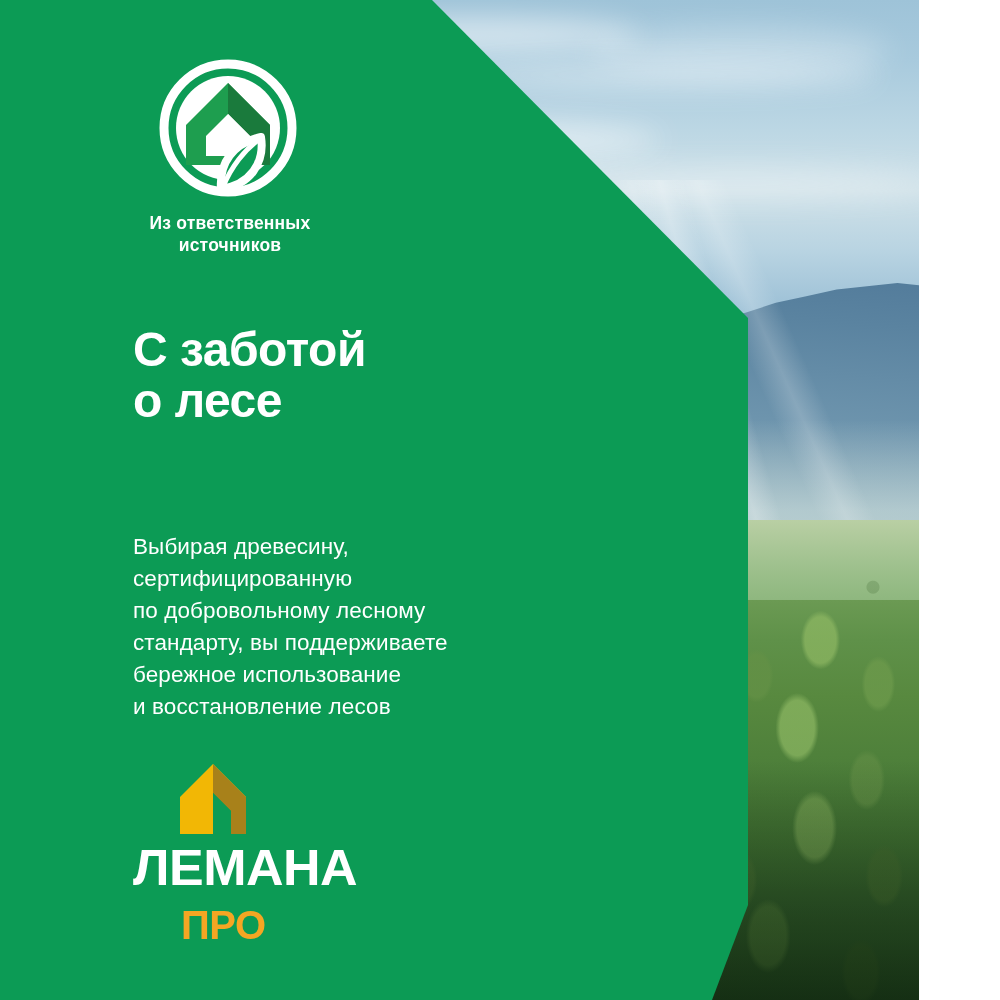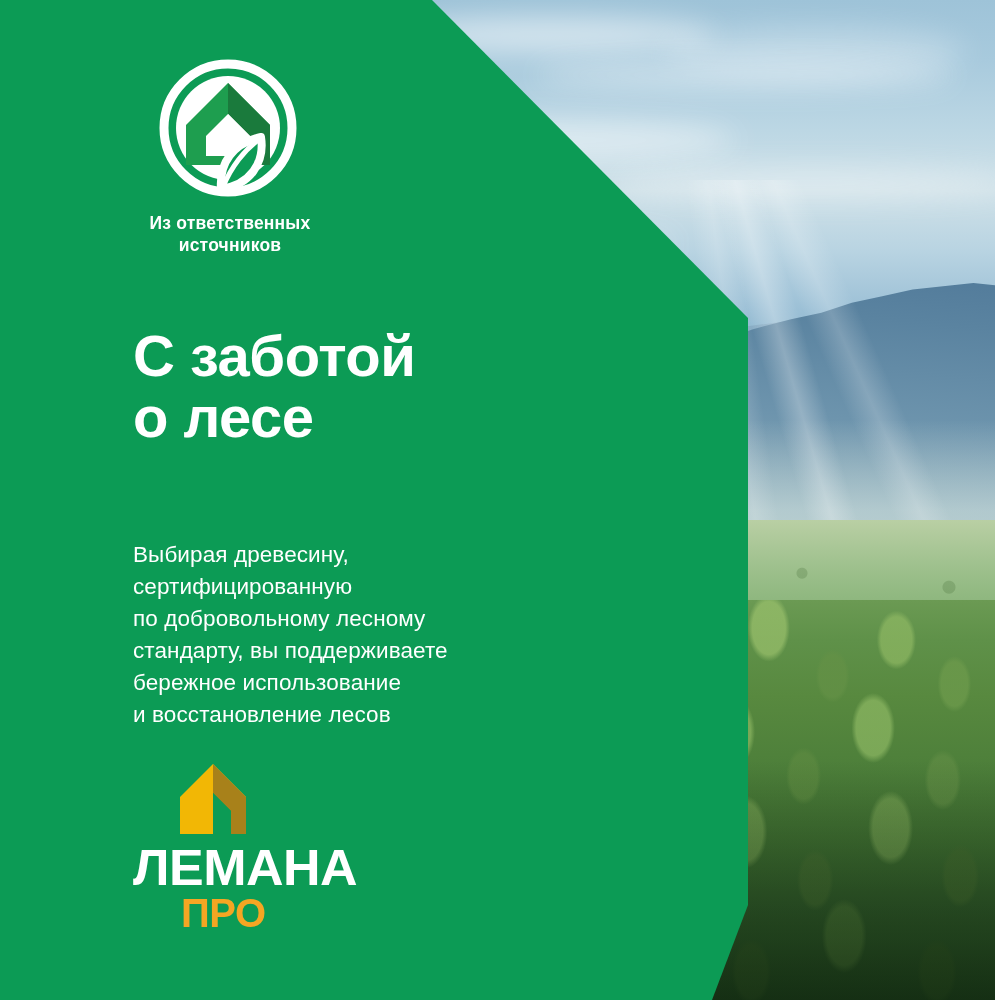--- a/index.html
+++ b/index.html
@@ -4,21 +4,21 @@
 <style>
   * { margin:0; padding:0; box-sizing:border-box; }
   html, body {
     width:1000px; height:1000px;
     background:#ffffff;
     font-family:"Liberation Sans", sans-serif;
     overflow:hidden;
   }
   .poster {
     position:relative;
-    width:995px; height:1000px;
+    width:919px; height:1000px;
     overflow:hidden;
     background:#701a75;
   }
 
   
   .photo {
     position:absolute;
     top:0; right:0;
     width:580px; height:1000px;
     overflow:hidden;
@@ -183,42 +183,42 @@
   .eco-caption {
     position:absolute; left:100px; top:212px; width:260px;
     text-align:center; color:#ffffff;
     font-size:17.5px; font-weight:bold; line-height:1.28;
     letter-spacing:.2px; white-space:pre-line;
   }
 
   
   .headline {
     position:absolute; left:133px; top:325px; width:560px;
-    color:#ffffff; font-size:58px; font-weight:bold;
+    color:#ffffff; font-size:48px; font-weight:bold;
     line-height:1.06; letter-spacing:-.5px; white-space:pre-line;
   }
 
   
   .body-text {
     position:absolute; left:133px; top:531px; width:520px;
     color:#ffffff; font-size:22.5px; font-weight:normal;
-    line-height:1.42; letter-spacing:.1px; white-space:pre-line;margin-top:8px;
+    line-height:1.42; letter-spacing:.1px; white-space:pre-line;
   }
 
   
   .brand { position:absolute; left:133px; top:762px; width:260px; }
   .brand-house { width:70px; height:74px; margin-left:45px; display:block; }
   .brand-name {
     display:block; margin-top:7px;
     color:#ffffff; font-size:50px; font-weight:bold;
     letter-spacing:-.5px; line-height:1; transform:scaleX(1.04);
     transform-origin:left center;
   }
   .brand-sub {
-    display:block; margin-top:0; margin-left:48px;
+    display:block; margin-top:12px; margin-left:48px;
     color:#f5a623; font-size:40px; font-weight:bold;
     letter-spacing:-.5px; line-height:1;
   }
 </style>
 </head>
 <body>
 
 <div class="poster">
 
   <div class="photo">

